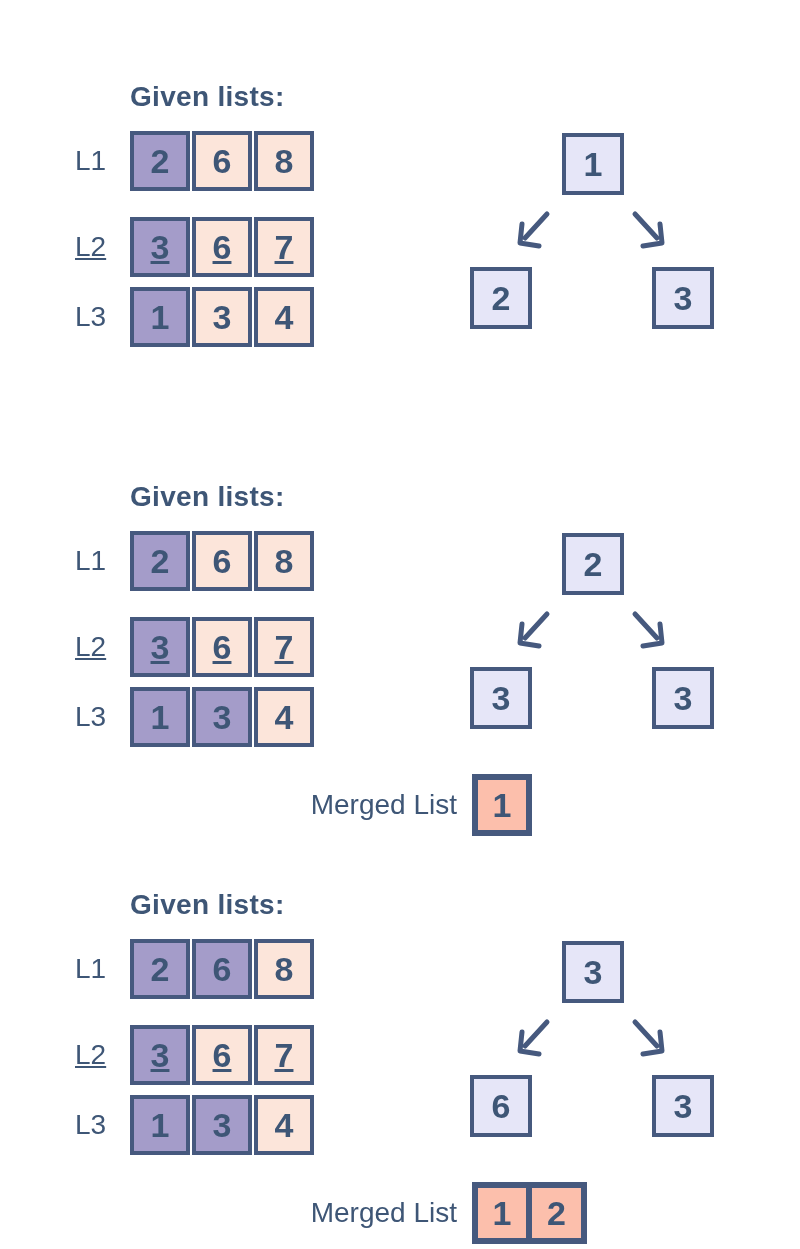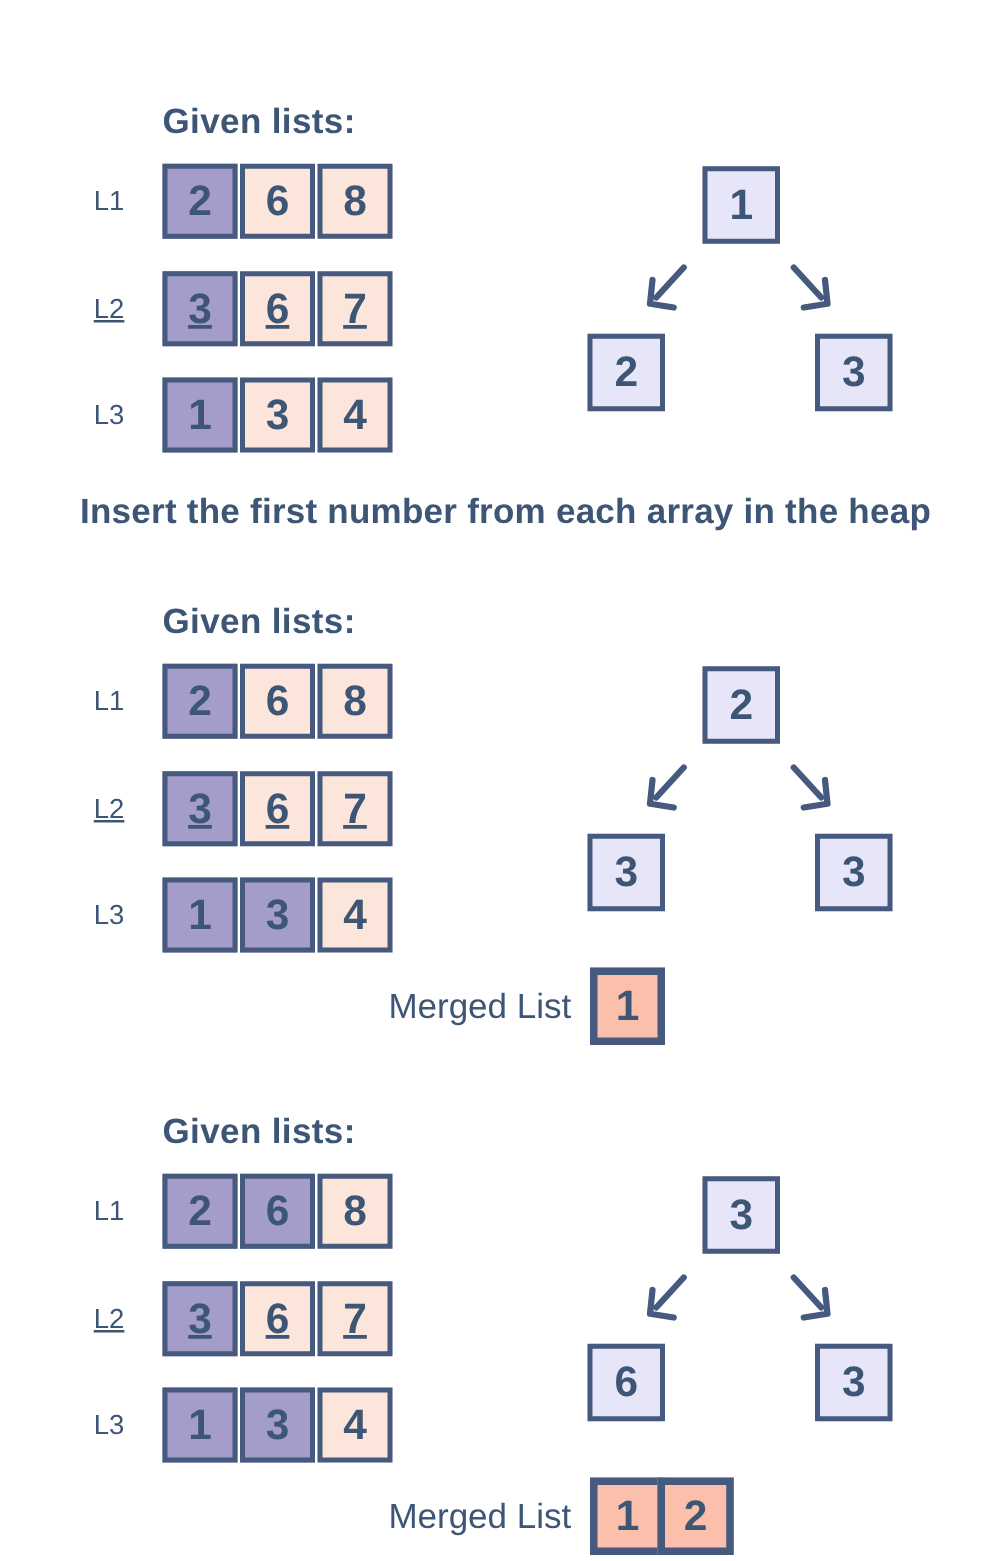--- a/index.html
+++ b/index.html
@@ -26,21 +26,21 @@
     margin-top:46px;
   }
   .panel{position:absolute;left:0;width:800px;}
   .heading{
     position:absolute;left:130px;top:0;
     font-size:28px;font-weight:600;color:var(--text);
     letter-spacing:.3px;
   }
   .rlabel{
     position:absolute;left:75px;width:60px;height:60px;
-    line-height:60px;font-size:22px;font-weight:500;color:var(--text);
+    line-height:60px;font-size:28px;font-weight:500;color:var(--text);
   }
   .cells{
     position:absolute;left:130px;
     display:flex;gap:2px;
   }
   .cell{
     width:60px;height:60px;
     border:4px solid var(--navy);
     background:var(--peach);
     display:flex;align-items:center;justify-content:center;
@@ -71,21 +71,21 @@
   }
   .mcell{
     width:60px;height:62px;
     border:6px solid var(--navy);
     background:var(--salmon);
     display:flex;align-items:center;justify-content:center;
     font-size:34px;font-weight:700;color:var(--text);
   }
   .mcell + .mcell{margin-left:-6px;width:61px;}
   
-  .row1{top:50px;} .row2{top:136px;text-decoration:underline;} .row3{top:221px;}
+  .row1{top:50px;} .row2{top:136px;text-decoration:underline;} .row3{top:206px;}
   .root-node{left:562px;top:52px;}
   .left-node{left:470px;top:186px;}
   .right-node{left:652px;top:186px;}
   .arrow-left{left:510px;top:128px;}
   .arrow-right{left:628px;top:128px;}
   .panel-1{top:35px;height:395px;}
   .panel-2{top:435px;height:400px;}
   .panel-3{top:843px;height:400px;}
 </style>
 </head>
@@ -122,21 +122,20 @@
       <path d="M37 5 L15 29"></path>
         <path d="M12 15 L10 34 L29 37"></path>
     </svg>
     <svg class="arrow arrow-right" viewBox="0 0 44 46" fill="none" stroke="currentColor" stroke-width="5" stroke-linecap="round" stroke-linejoin="round">
       <path d="M7 5 L29 29"></path>
         <path d="M32 15 L34 34 L15 37"></path>
     </svg>
     <div class="node left-node">2</div>
     <div class="node right-node">3</div>
 
-    <div class="caption">Insert the first number from each array in the heap</div>
   </section>
 
   <section class="panel panel-2">
     <div class="heading">Given lists:</div>
 
     <div class="rlabel row1">L1</div>
     <div class="cells row1">
       <div class="cell purple">2</div>
       <div class="cell">6</div>
       <div class="cell">8</div>

